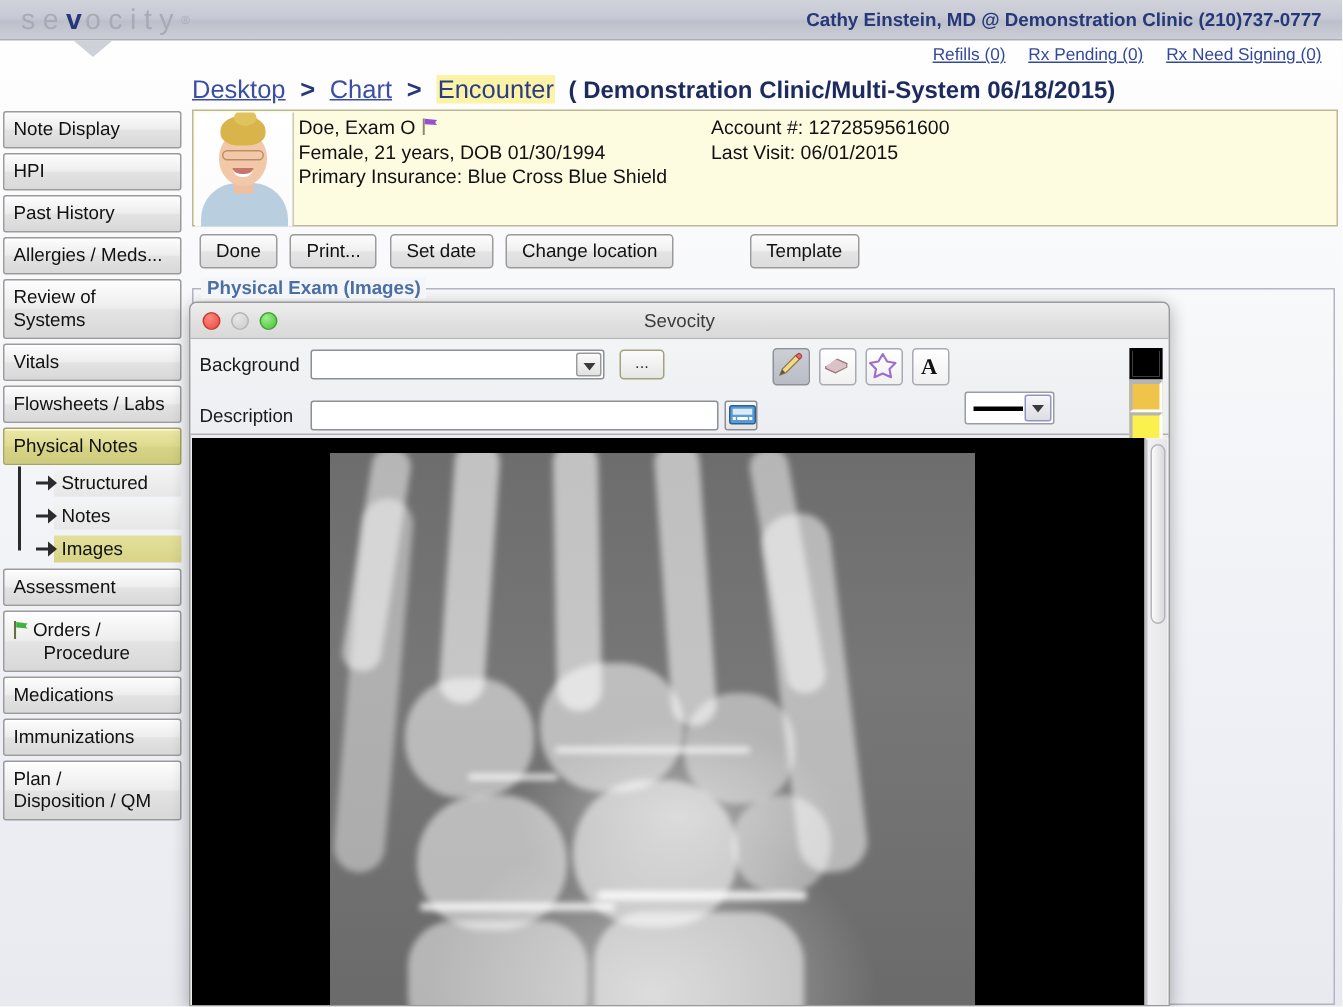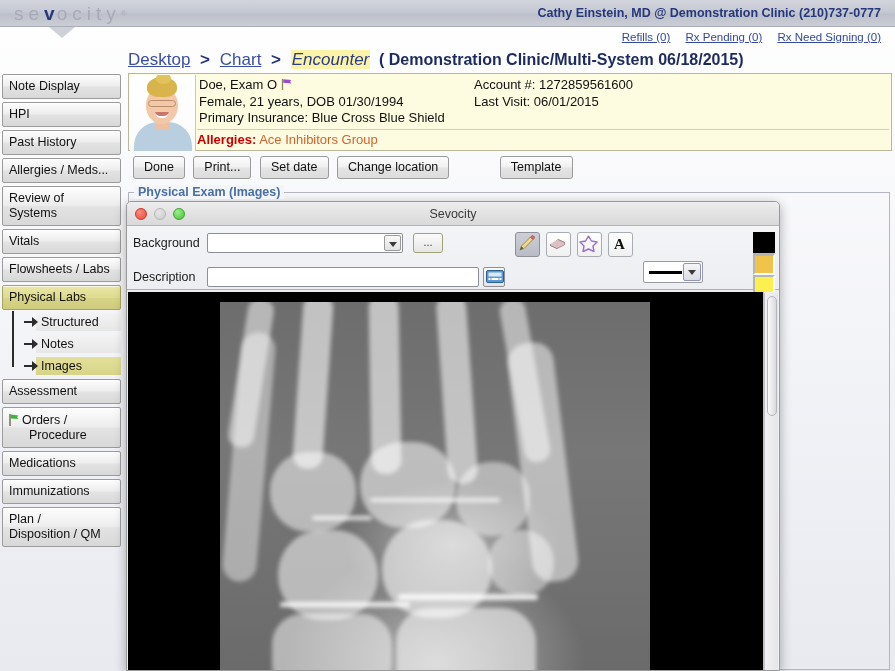--- a/index.html
+++ b/index.html
@@ -52,21 +52,21 @@
     color: #34499c; text-decoration: underline; margin-left: 12px; cursor: pointer;
   }
 
   
   .crumbs {
     position: absolute; left: 128px; top: 49px; height: 22px; line-height: 22px;
     font-size: 17px; white-space: nowrap; color: #26387a;
   }
   .crumbs .clink { color: #3a4fa3; text-decoration: underline; cursor: pointer; }
   .crumbs .sep { color: #26387a; font-weight: bold; margin: 0 5px; }
-  .crumbs .cur { color: #2b3c86; background: #fbf3a8; padding: 0 1px; font-style: italic; }
+  .crumbs .cur { color: #2b3c86; background: #fbf3a8; padding: 0 1px; }
   .crumbs .ctx { font-size: 16px; font-weight: bold; color: #1d2a5e; margin-left: 4px; }
 
   
   .sidebar { position: absolute; left: 2px; top: 74px; width: 121px; }
   .navbtn {
     display: block; width: 119px; margin-bottom: 3px;
     background: linear-gradient(to bottom, #fdfdfd 0%, #ededed 48%, #e3e3e3 52%, #d8d8d8 100%);
     border: 1px solid #9b9b9b; border-radius: 2px;
     font-size: 12.5px; color: #111; text-align: left;
     padding: 4px 6px; cursor: pointer; line-height: 15px;
@@ -282,21 +282,21 @@
   </div>
 
   <div class="sidebar">
     <div class="navbtn">Note Display</div>
     <div class="navbtn">HPI</div>
     <div class="navbtn">Past History</div>
     <div class="navbtn">Allergies / Meds...</div>
     <div class="navbtn">Review of Systems</div>
     <div class="navbtn">Vitals</div>
     <div class="navbtn">Flowsheets / Labs</div>
-    <div class="navbtn sel">Physical Labs</div>
+    <div class="navbtn sel">Physical Notes</div>
 
     <div class="subwrap">
       <div class="subtree"></div>
       <div class="subitem">
         <span class="arm"></span><span class="arw"></span>
         <span>Structured</span>
       </div>
       <div class="subitem">
         <span class="arm"></span><span class="arw"></span>
         <span>Notes</span>
@@ -347,24 +347,20 @@
         <span class="bcol2">Account #: 1272859561600</span>
       </div>
       <div class="brow">
         <span>Female, 21 years, DOB 01/30/1994</span>
         <span class="bcol2">Last Visit: 06/01/2015</span>
       </div>
       <div class="brow">
         <span>Primary Insurance: Blue Cross Blue Shield</span>
       </div>
     </div>
-    <div class="allergyline">
-      <span class="lbl">Allergies:</span>
-      <span class="val">Ace Inhibitors Group</span>
-    </div>
   </div>
 
   <div class="actionrow">
     <span class="abtn">Done</span>
     <span class="abtn">Print...</span>
     <span class="abtn">Set date</span>
     <span class="abtn">Change location</span>
     <span class="abtn gap">Template</span>
   </div>
 

